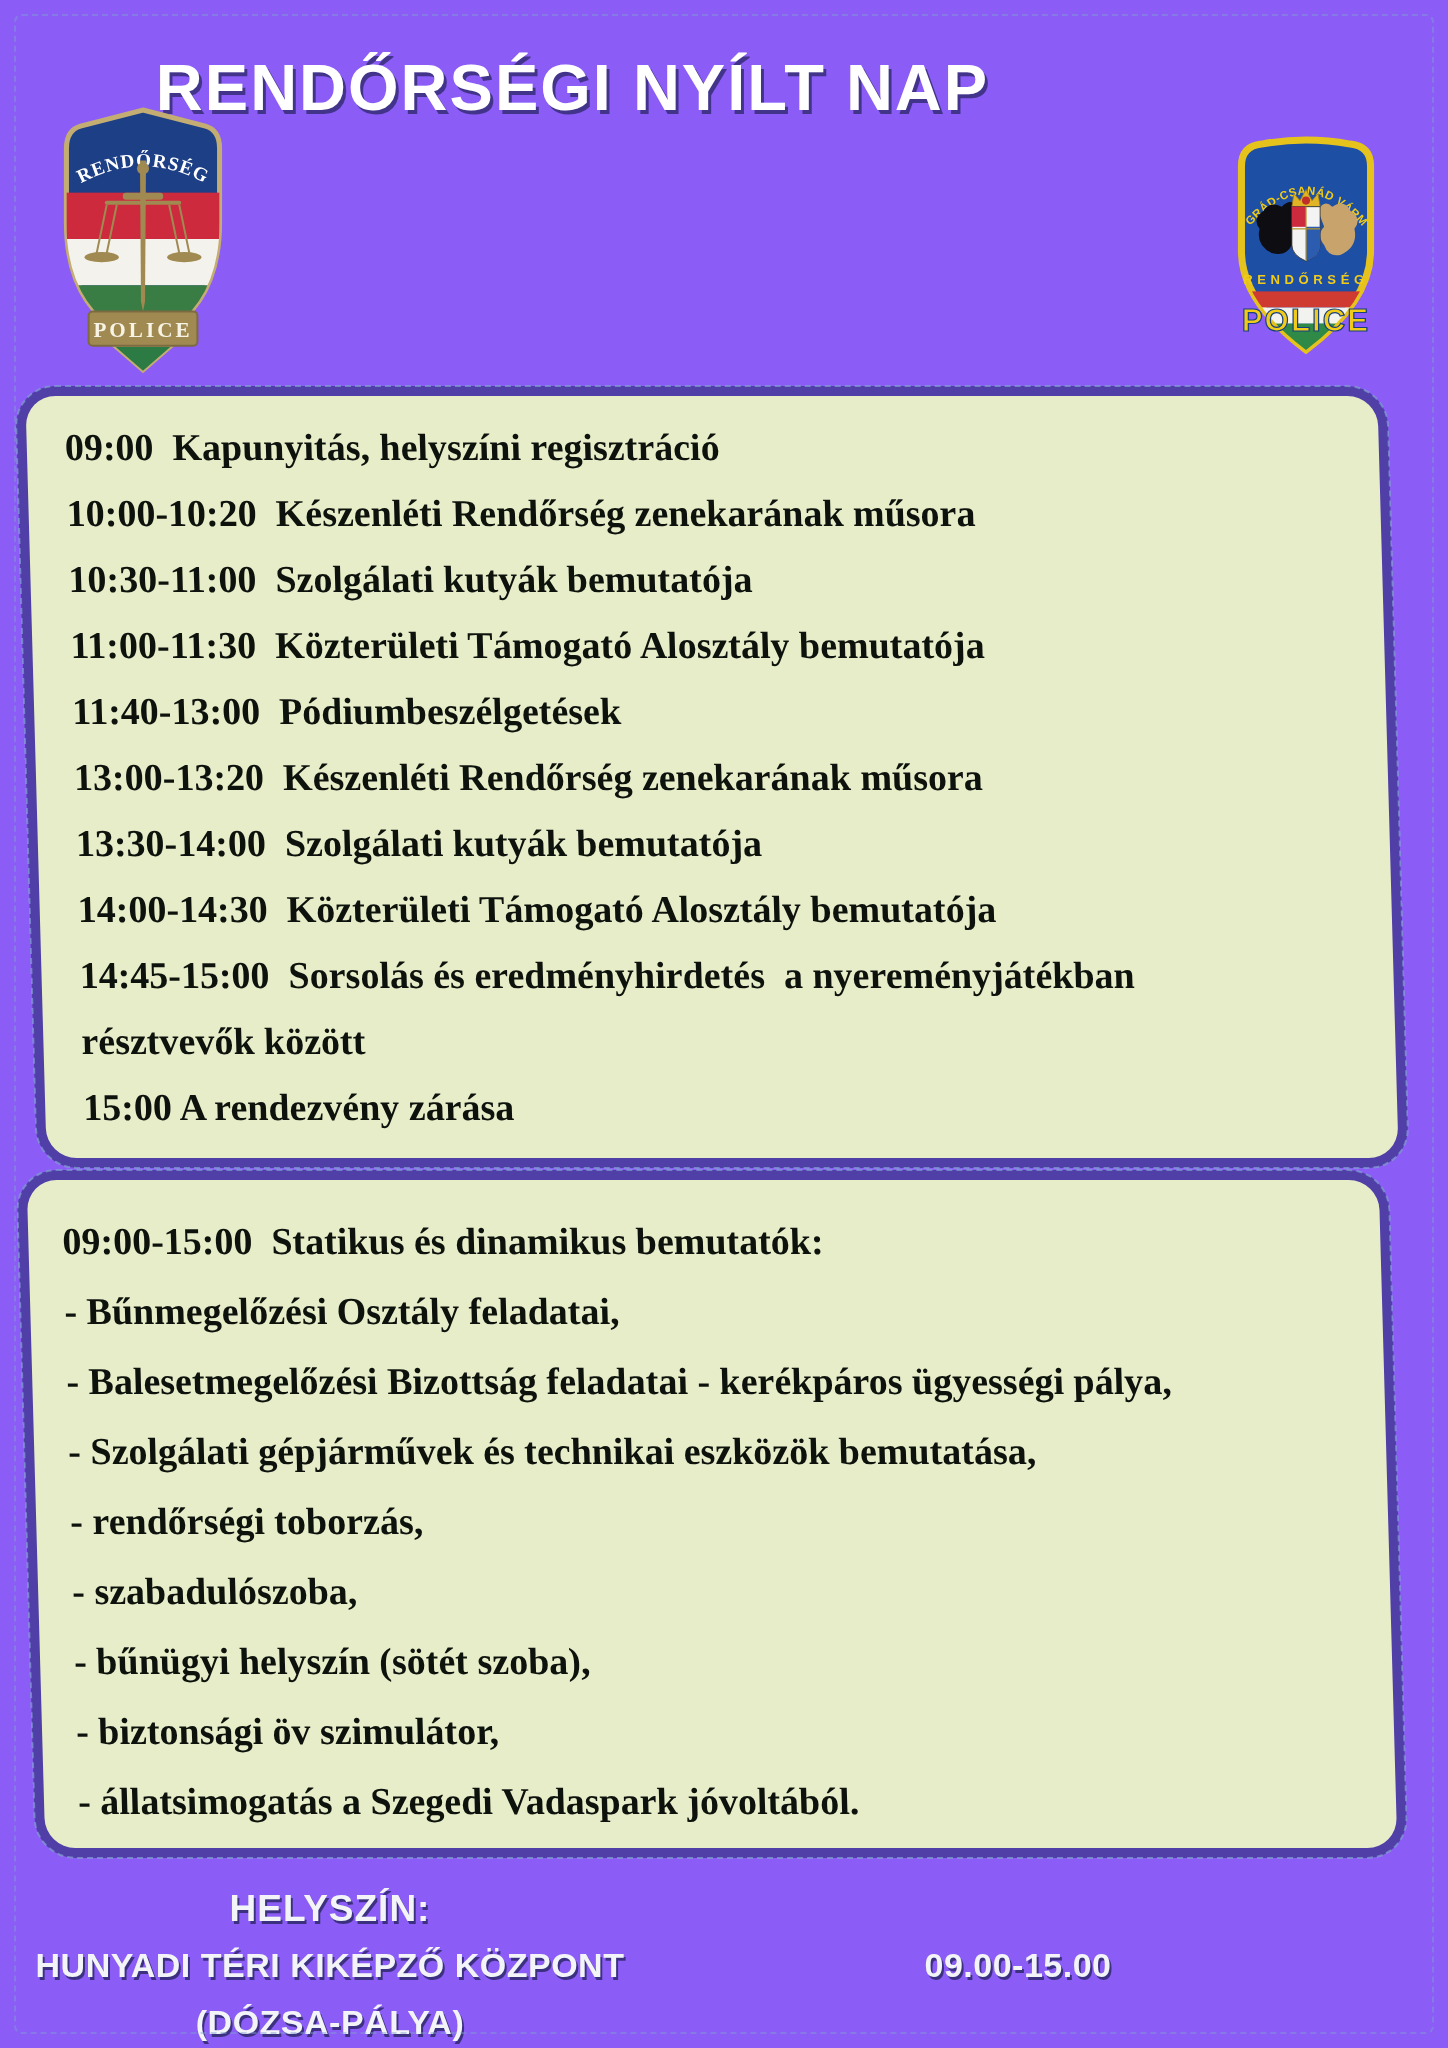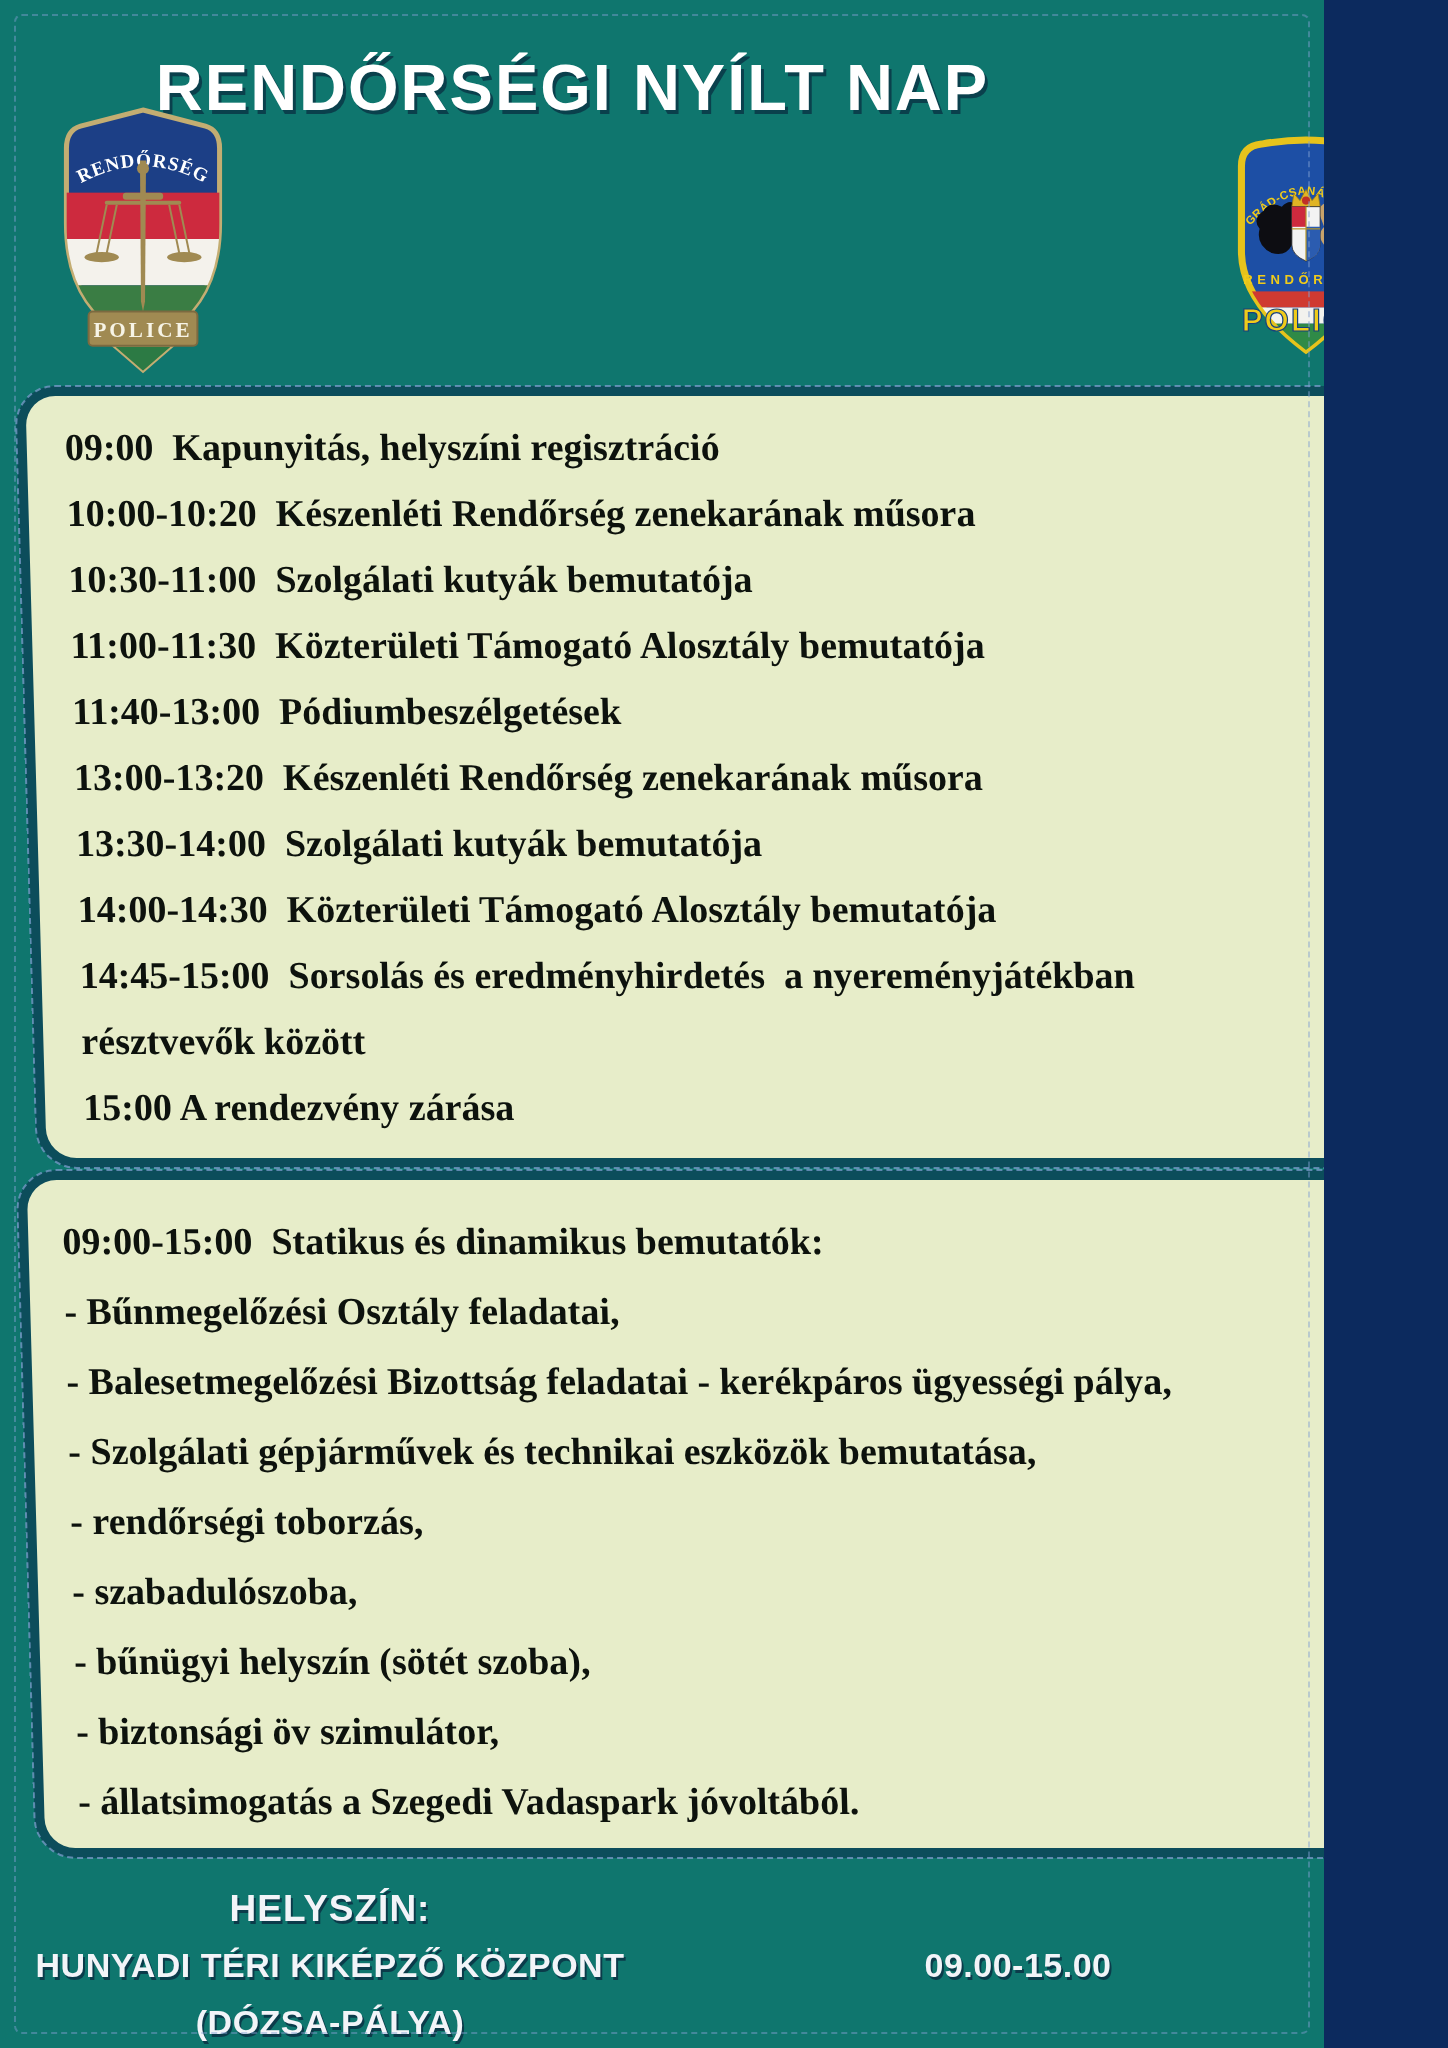--- a/index.html
+++ b/index.html
@@ -1,18 +1,18 @@
 <!DOCTYPE html>
 <html><head>
 <meta charset="utf-8">
 <style>
   html,body{margin:0;padding:0;background:#0c2a5e;}
   .poster{
-    position:relative;width:1324px;height:2048px;overflow:hidden;
-    background:#0f766e;
+    position:relative;width:1448px;height:2048px;overflow:hidden;
+    background:#8b5cf6;
     font-family:"Liberation Sans","DejaVu Sans",sans-serif;
   }
   .poster::after{
     content:"";position:absolute;inset:14px;border:2px dashed rgba(130,160,210,.45);
     border-radius:8px;pointer-events:none;
   }
   .title{
     position:absolute;left:0;top:50px;width:1145px;text-align:center;
     color:#fff;font-size:65px;font-weight:900;letter-spacing:2px;
     text-shadow:3px 4px 0 rgba(8,20,50,.55);

